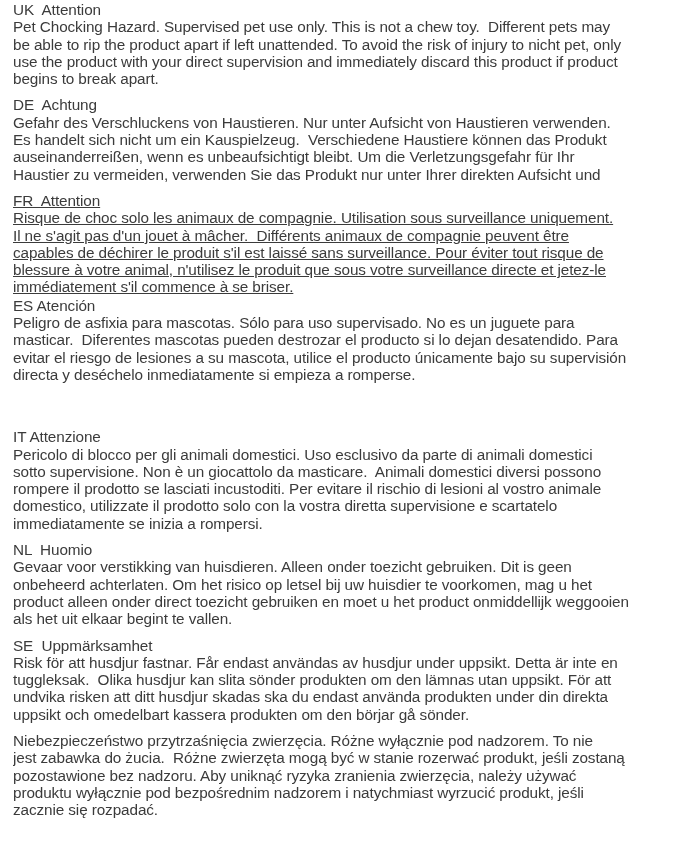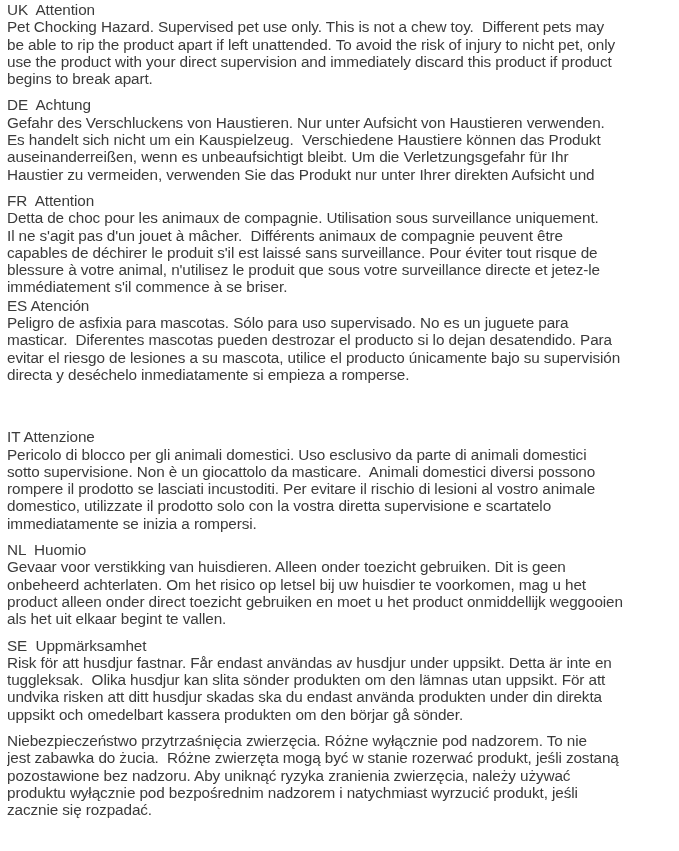--- a/index.html
+++ b/index.html
@@ -12,23 +12,23 @@
   }
   #doc {
     font-family: "Liberation Sans", "DejaVu Sans", sans-serif;
     font-size: 15.3px;
     line-height: 17.3px;
     letter-spacing: -0.1px;
     color: #3b3b3b;
     padding: 1px 0 0 3px;
     font-weight: 400;
   }
-  .lang-section { margin: 0 0 9px 4px; }
+  .lang-section { margin: 0 0 9px 10px; }
   
-  .lang-section:nth-child(3) { margin-bottom: 1px; }
+  .lang-section:nth-child(3) { margin-bottom: 1px; text-decoration: underline; }
   
   .lang-section:nth-child(4) { margin-bottom: 45px; }
   .lang-heading, .line {
     white-space: pre;       
     overflow: hidden;
     font-weight: 400;
     margin: 0;
     padding: 0;
   }
 </style>
@@ -47,21 +47,21 @@
   <section class="lang-section">
     <div class="lang-heading">DE  Achtung</div>
   <div class="line">Gefahr des Verschluckens von Haustieren. Nur unter Aufsicht von Haustieren verwenden.</div>
       <div class="line">Es handelt sich nicht um ein Kauspielzeug.  Verschiedene Haustiere können das Produkt</div>
       <div class="line">auseinanderreißen, wenn es unbeaufsichtigt bleibt. Um die Verletzungsgefahr für Ihr</div>
       <div class="line">Haustier zu vermeiden, verwenden Sie das Produkt nur unter Ihrer direkten Aufsicht und</div>
     </section>
 
   <section class="lang-section">
     <div class="lang-heading">FR  Attention</div>
-  <div class="line">Detta de choc pour les animaux de compagnie. Utilisation sous surveillance uniquement.</div>
+  <div class="line">Risque de choc solo les animaux de compagnie. Utilisation sous surveillance uniquement.</div>
       <div class="line">Il ne s'agit pas d'un jouet à mâcher.  Différents animaux de compagnie peuvent être</div>
       <div class="line">capables de déchirer le produit s'il est laissé sans surveillance. Pour éviter tout risque de</div>
       <div class="line">blessure à votre animal, n'utilisez le produit que sous votre surveillance directe et jetez-le</div>
       <div class="line">immédiatement s'il commence à se briser.</div>
     </section>
 
   <section class="lang-section">
     <div class="lang-heading">ES Atención</div>
   <div class="line">Peligro de asfixia para mascotas. Sólo para uso supervisado. No es un juguete para</div>
       <div class="line">masticar.  Diferentes mascotas pueden destrozar el producto si lo dejan desatendido. Para</div>

